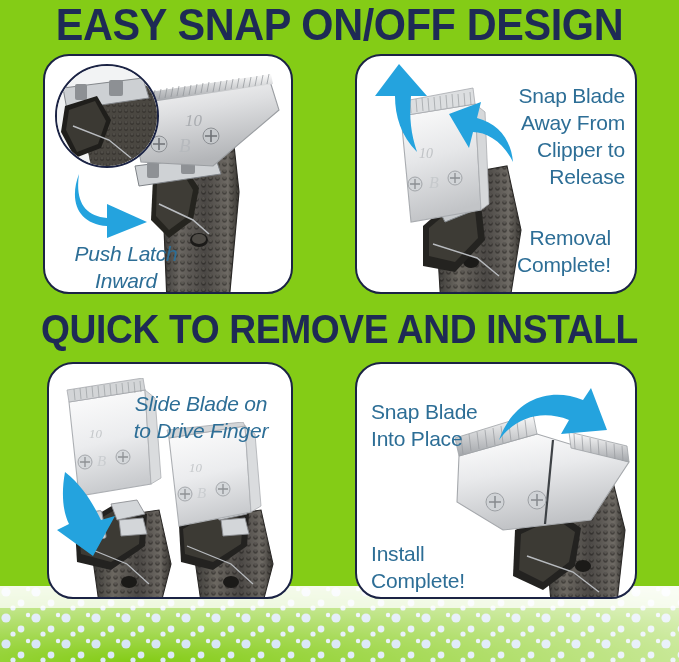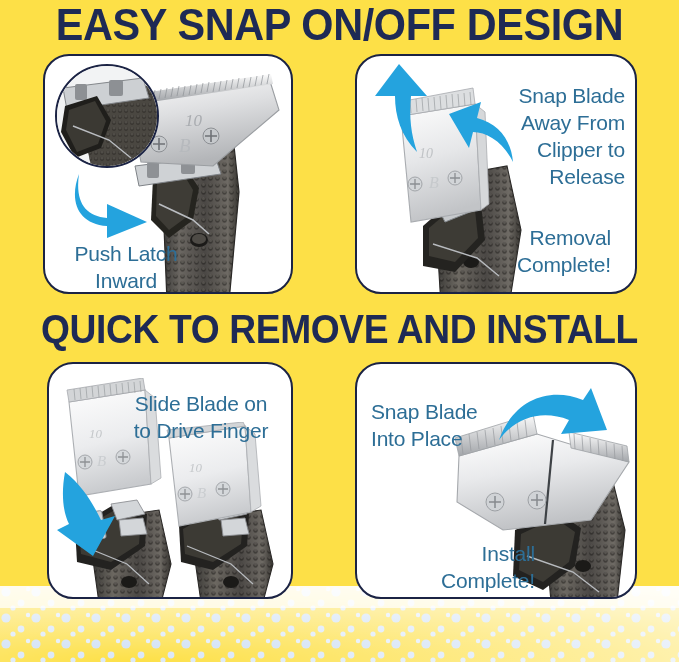--- a/index.html
+++ b/index.html
@@ -14,21 +14,21 @@
     font-family: "Liberation Sans", sans-serif;
     overflow: hidden;
     position: relative;
   }
 
   
   .page {
     position: relative;
     width: 679px;
     height: 662px;
-    background: #fde047;
+    background: #84cc16;
     overflow: hidden;
   }
 
   
   .dot-field {
     position: absolute;
     left: 0;
     bottom: 0;
     width: 679px;
     height: 76px;
@@ -82,34 +82,34 @@
     color: #2d6e96;
     font-family: "Liberation Sans", sans-serif;
     font-weight: 400;
     font-size: 21px;
     line-height: 27px;
     white-space: pre-line;
     z-index: 6;
     letter-spacing: -0.2px;
     margin-top: 16px;
   }
-  .caption.center { text-align: center; }
+  .caption.center { text-align: center; font-style: italic; }
   .caption.right  { text-align: right; }
   .caption.left   { text-align: left; }
 
   
   #caption-push-latch { left: 6px; top: 168px; width: 150px; text-align: center; }
   
   #caption-snap-away  { right: 10px; top: 10px; width: 176px; text-align: right; }
   #caption-removal    { right: 24px; top: 152px; width: 176px; text-align: right; }
   
   #caption-slide-blade { right: 6px; top: 10px; width: 168px; }
   
   #caption-snap-into-place { left: 14px; top: 18px; width: 170px; text-align: left; }
-  #caption-install    { left: 8px; top: 160px; width: 170px; text-align: right; }
+  #caption-install    { left: 14px; top: 160px; width: 170px; text-align: left; }
 
   
   .arrow { position: absolute; z-index: 7; }
   #arrow-push-latch      { left: 28px;  top: 112px; width: 78px;  height: 70px; }
   #arrow-snap-away-up    { left: 12px;  top: 8px;   width: 60px;  height: 88px; }
   #arrow-snap-away-curve { left: 90px;  top: 44px;  width: 72px;  height: 64px; }
   #arrow-slide-down      { left: 6px;   top: 108px; width: 64px;  height: 84px; }
   #arrow-snap-into-curve { left: 140px; top: 22px;  width: 112px; height: 70px; }
 
   

